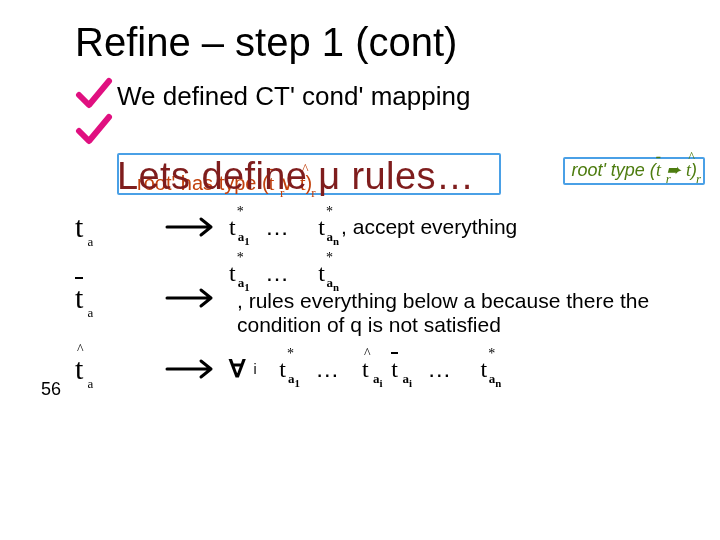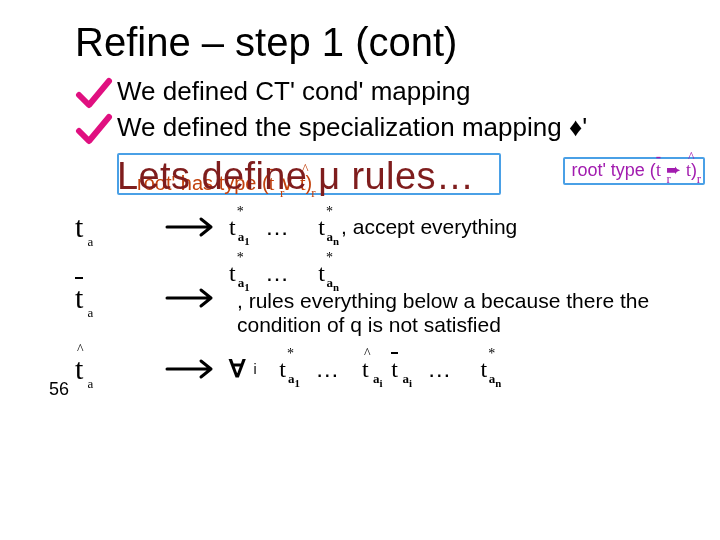--- a/index.html
+++ b/index.html
@@ -22,21 +22,21 @@
   }
   .title {
     font-size: 40px;
     font-weight: 400;
     margin: 0 0 12px 0;
     white-space: nowrap;
   }
   .bullets { margin: 0 0 8px 0; }
   .brow {
     display: flex;
-    align-items: flex-start;
+    align-items: flex-end;
     margin: 2px 0;
   }
   .check {
     width: 42px;
     flex: 0 0 42px;
   }
   .check svg { display: block; }
   .btext {
     font-size: 26px;
     line-height: 1.1;
@@ -76,21 +76,22 @@
   }
   .right-badge {
     position: absolute;
     right: 10px;
     top: 2px;
     padding: 2px 8px 4px 8px;
   }
   .right-badge-text {
     position: relative;
     font-size: 18px;
-    color: #a21caf;
+    color: #4d7c0f;
+    font-style: italic;
   }
 
   .rules {
     margin-top: 6px;
   }
   .rule-row {
     display: flex;
     align-items: center;
     min-height: 52px;
     margin: 6px 0;
@@ -158,21 +159,21 @@
     position: absolute;
     top: -12px;
     left: 50%;
     transform: translateX(-50%);
     font-size: 16px;
     font-weight: bold;
   }
 
   .page-num {
     position: absolute;
-    left: 14px;
+    left: 6px;
     bottom: 8px;
     font-size: 18px;
   }
 
   .forall { font-size: 24px; }
   .disj  { font-family: Arial, sans-serif; font-weight: bold; }
 </style>
 </head>
 <body>
 
@@ -187,25 +188,20 @@
           <path d="M4 18 L14 28 L34 4" stroke="#e01080" stroke-width="6" fill="none" stroke-linecap="round" stroke-linejoin="round"></path>
         </svg>
       </span>
       <span class="btext">We defined CT' cond' mapping</span>
     </div>
     <div class="brow">
       <span class="check">
         <svg width="38" height="34" viewBox="0 0 38 34">
           <path d="M4 18 L14 28 L34 4" stroke="#e01080" stroke-width="6" fill="none" stroke-linecap="round" stroke-linejoin="round"></path>
         </svg>
-      </span>
-      <span class="btext">
-        <span class="btext-inner">
-          <span>We defined the specialization mapping </span><span>♦'</span>
-        </span>
       </span>
     </div>
   </div>
 
   <div class="overlap-row">
     <div class="box-blue" style="left:42px; top:-2px; width:380px; height:38px;"></div>
     <span class="under-text">
       <span>root' has type (</span><span class="sym"><span class="minus-over">-</span><span>t</span><span class="subr">r</span></span>
       <span> ∨ </span>
       <span class="sym"><span class="hat">^</span><span>t</span><span class="subr">r</span></span><span>)</span>

